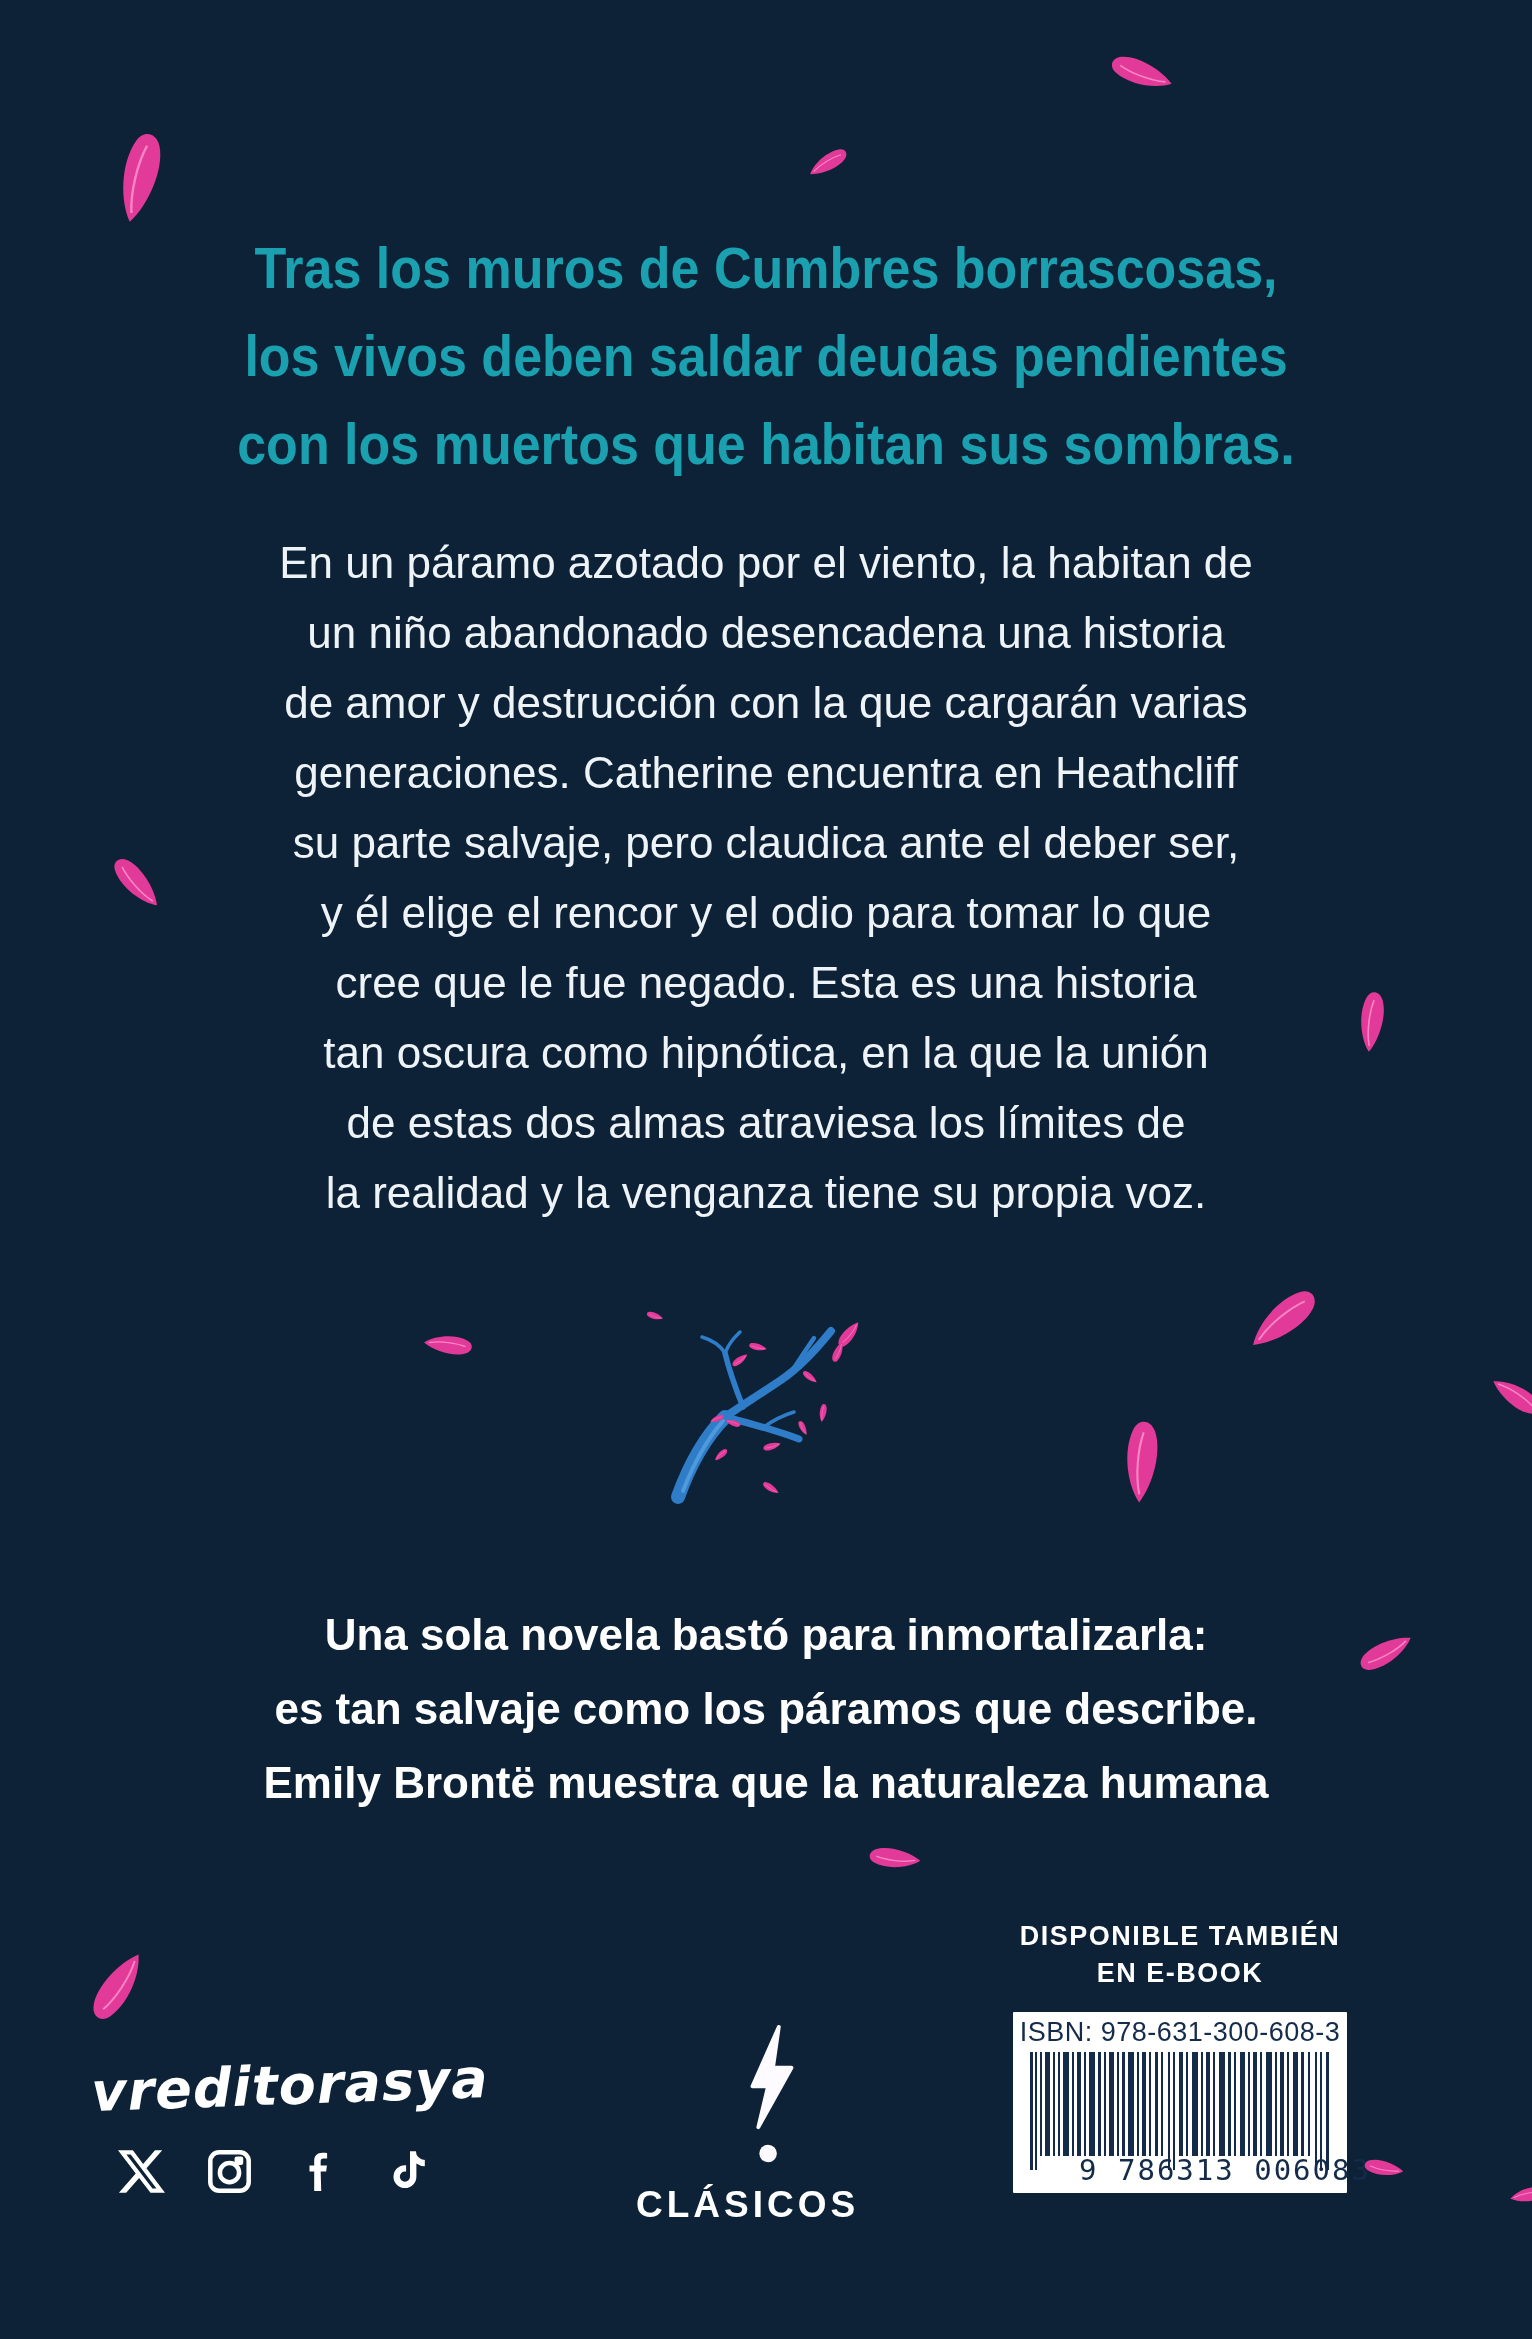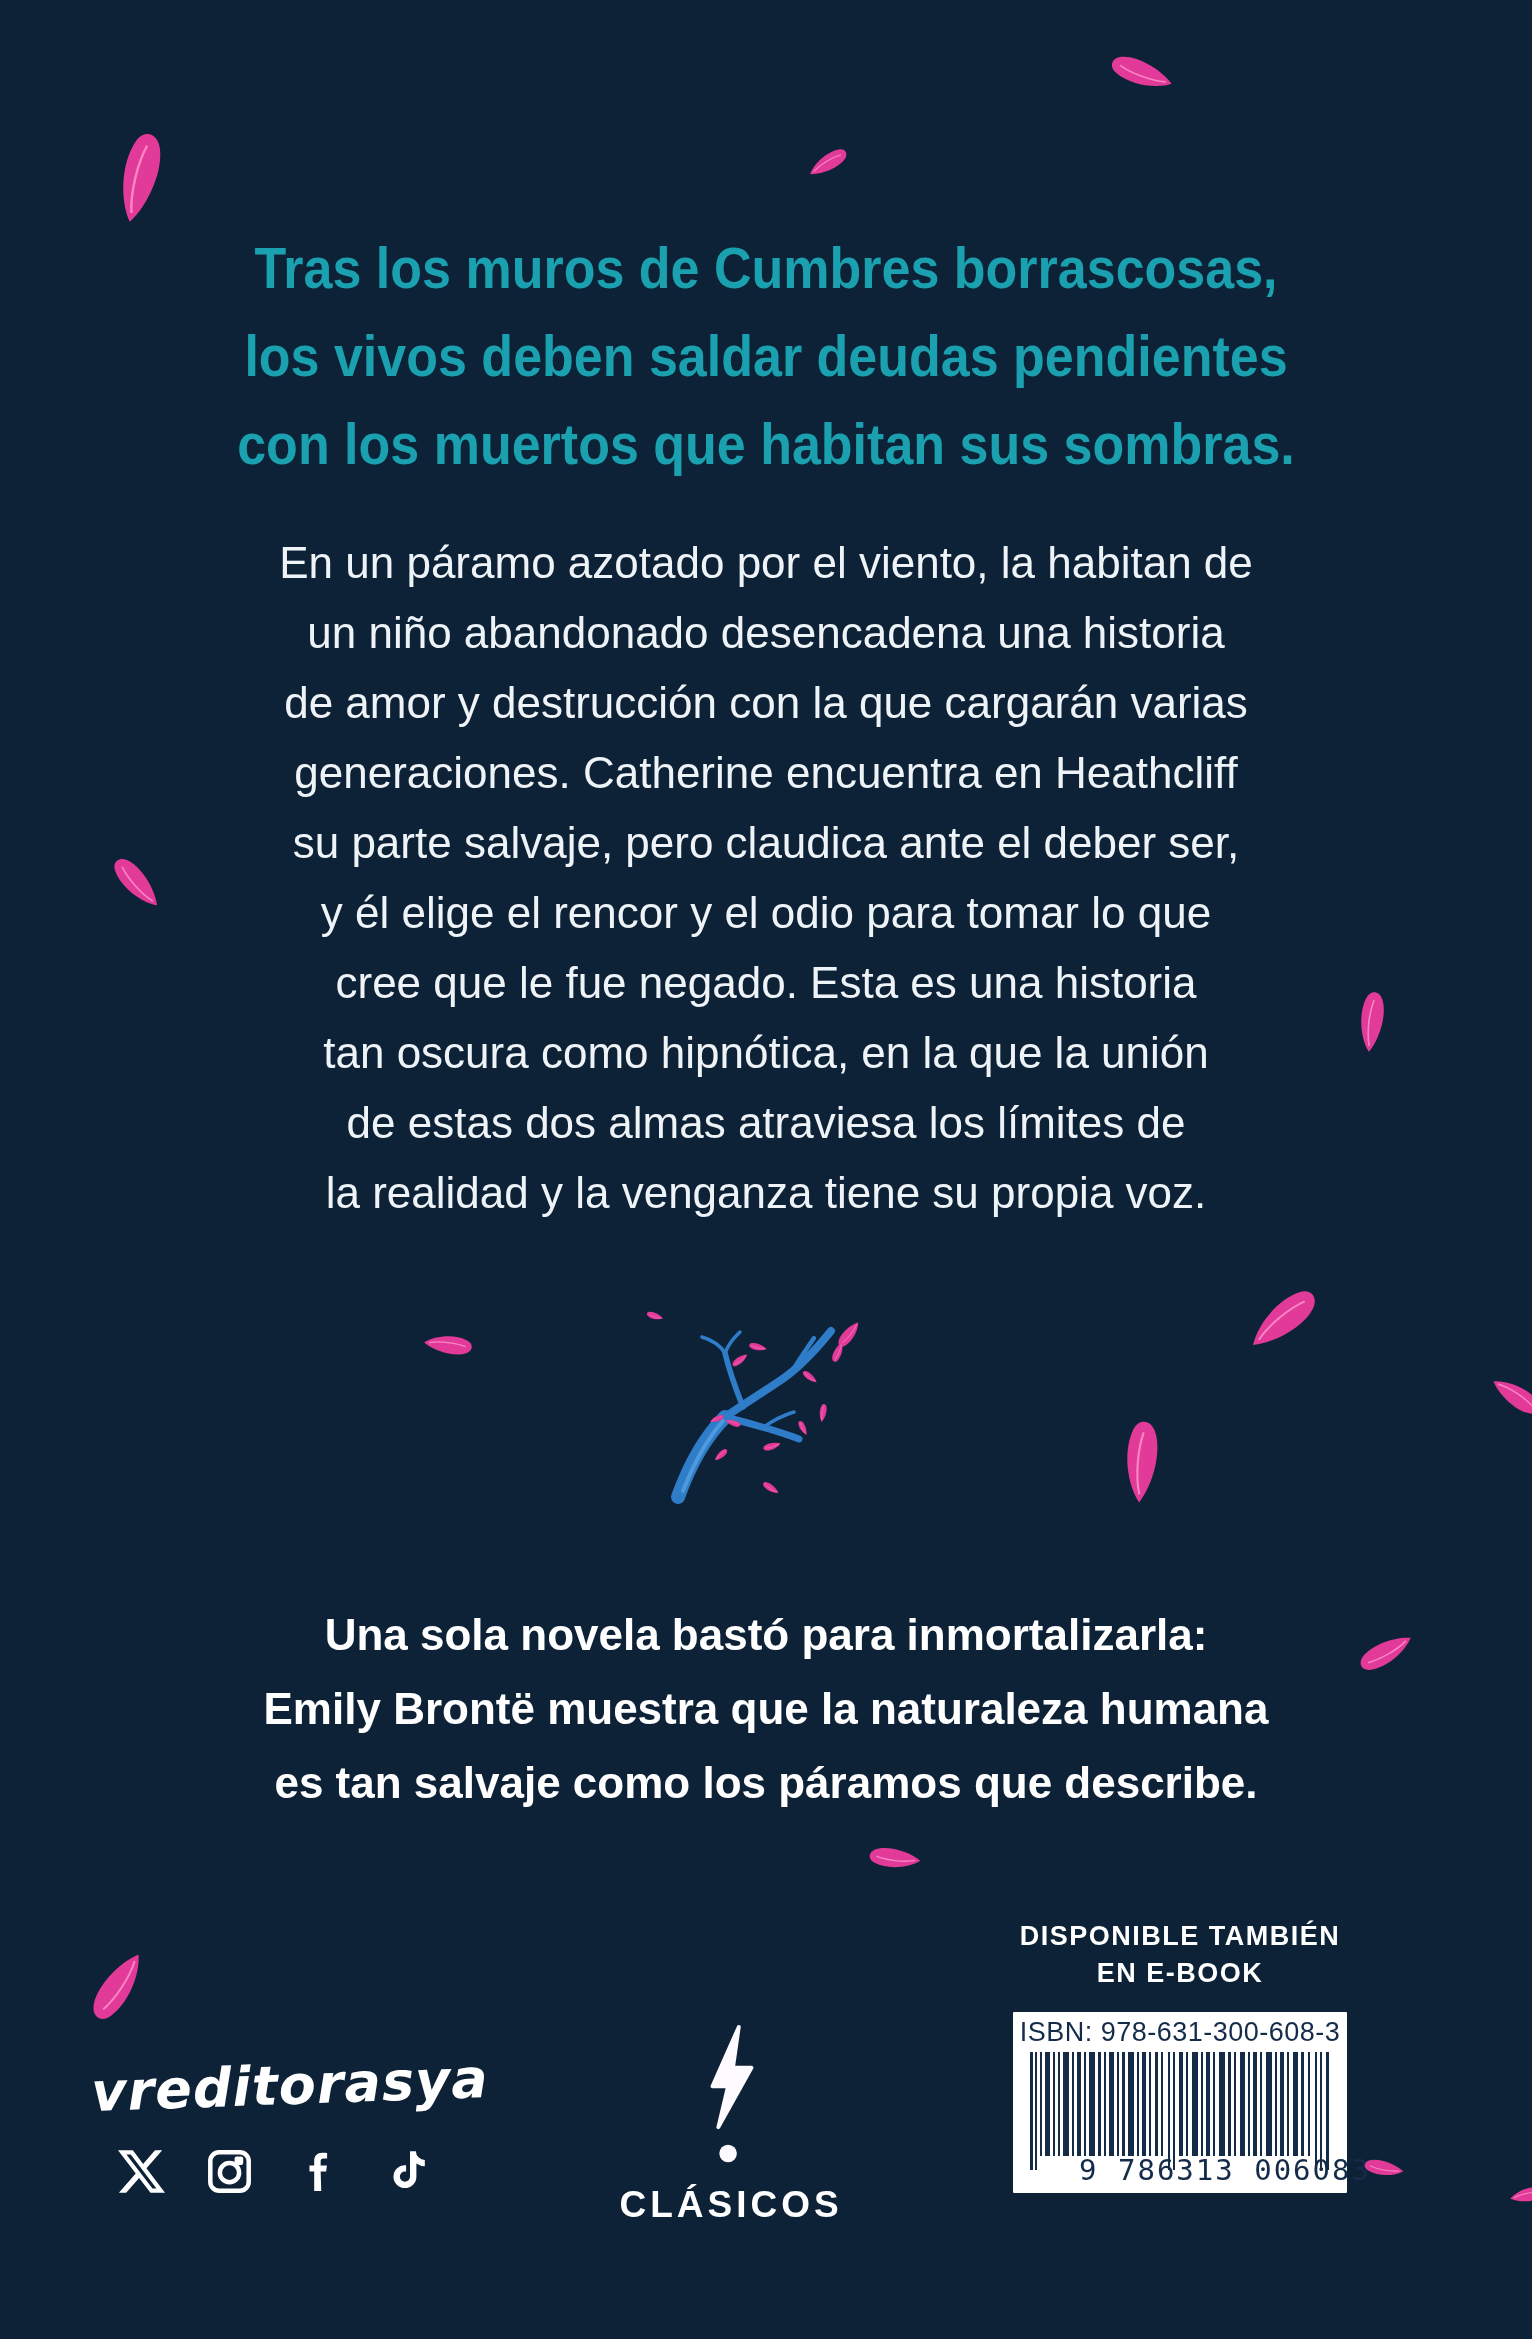--- a/index.html
+++ b/index.html
@@ -57,21 +57,21 @@
     font-family:"DejaVu Sans",sans-serif;font-style:italic;font-weight:bold;
     font-size:54px;line-height:60px;transform:rotate(-2deg);letter-spacing:1px;
   }
   .social-row{
     position:absolute;left:118px;top:2146px;width:312px;height:50px;
     display:flex;justify-content:space-between;align-items:center;
   }
   .social-row svg{width:47px;height:47px;fill:#ffffff;}
   .ig-stroke{fill:none;stroke:#ffffff;stroke-width:2.3;}
   
-  .imprint{position:absolute;left:596px;top:2024px;width:270px;text-align:center;color:#fff;}
+  .imprint{position:absolute;left:636px;top:2024px;width:270px;color:#fff;}
   .bolt{width:64px;height:146px;display:block;margin:0 auto;}
   .bolt path,.bolt circle{fill:#fdfbff;}
   .imprint-name{margin-top:14px;font-weight:bold;font-size:37px;letter-spacing:4px;}
 </style>
 </head>
 <body>
 
 <div class="page">
 
   <div class="tagline">
@@ -100,22 +100,22 @@
     <path d="M80,112 C72,92 66,75 62,58" stroke-width="5.5"></path>
     <path d="M62,58 C57,50 49,45 39,42" stroke-width="3.5"></path>
     <path d="M62,58 C66,48 71,43 77,37" stroke-width="3.5"></path>
     <path d="M62,122 C86,128 106,133 136,144" stroke-width="7"></path>
     <path d="M101,132 C112,124 121,120 131,117" stroke-width="3.5"></path>
     <path class="hl" d="M20,196 C32,165 45,143 60,126" stroke-width="4"></path>
   </svg>
 
   <div class="statement">
     <div>Una sola novela bastó para inmortalizarla:</div>
+    <div>es tan salvaje como los páramos que describe.</div>
     <div>Emily Brontë muestra que la naturaleza humana</div>
-    <div>es tan salvaje como los páramos que describe.</div>
   </div>
 
   <div class="availability">
     <div>DISPONIBLE TAMBIÉN</div>
     <div>EN E-BOOK</div>
   </div>
 
   <div class="barcode-box">
     <div class="isbn">ISBN: 978-631-300-608-3</div>
     <svg class="bars" viewBox="0 0 300 118" preserveAspectRatio="none">

